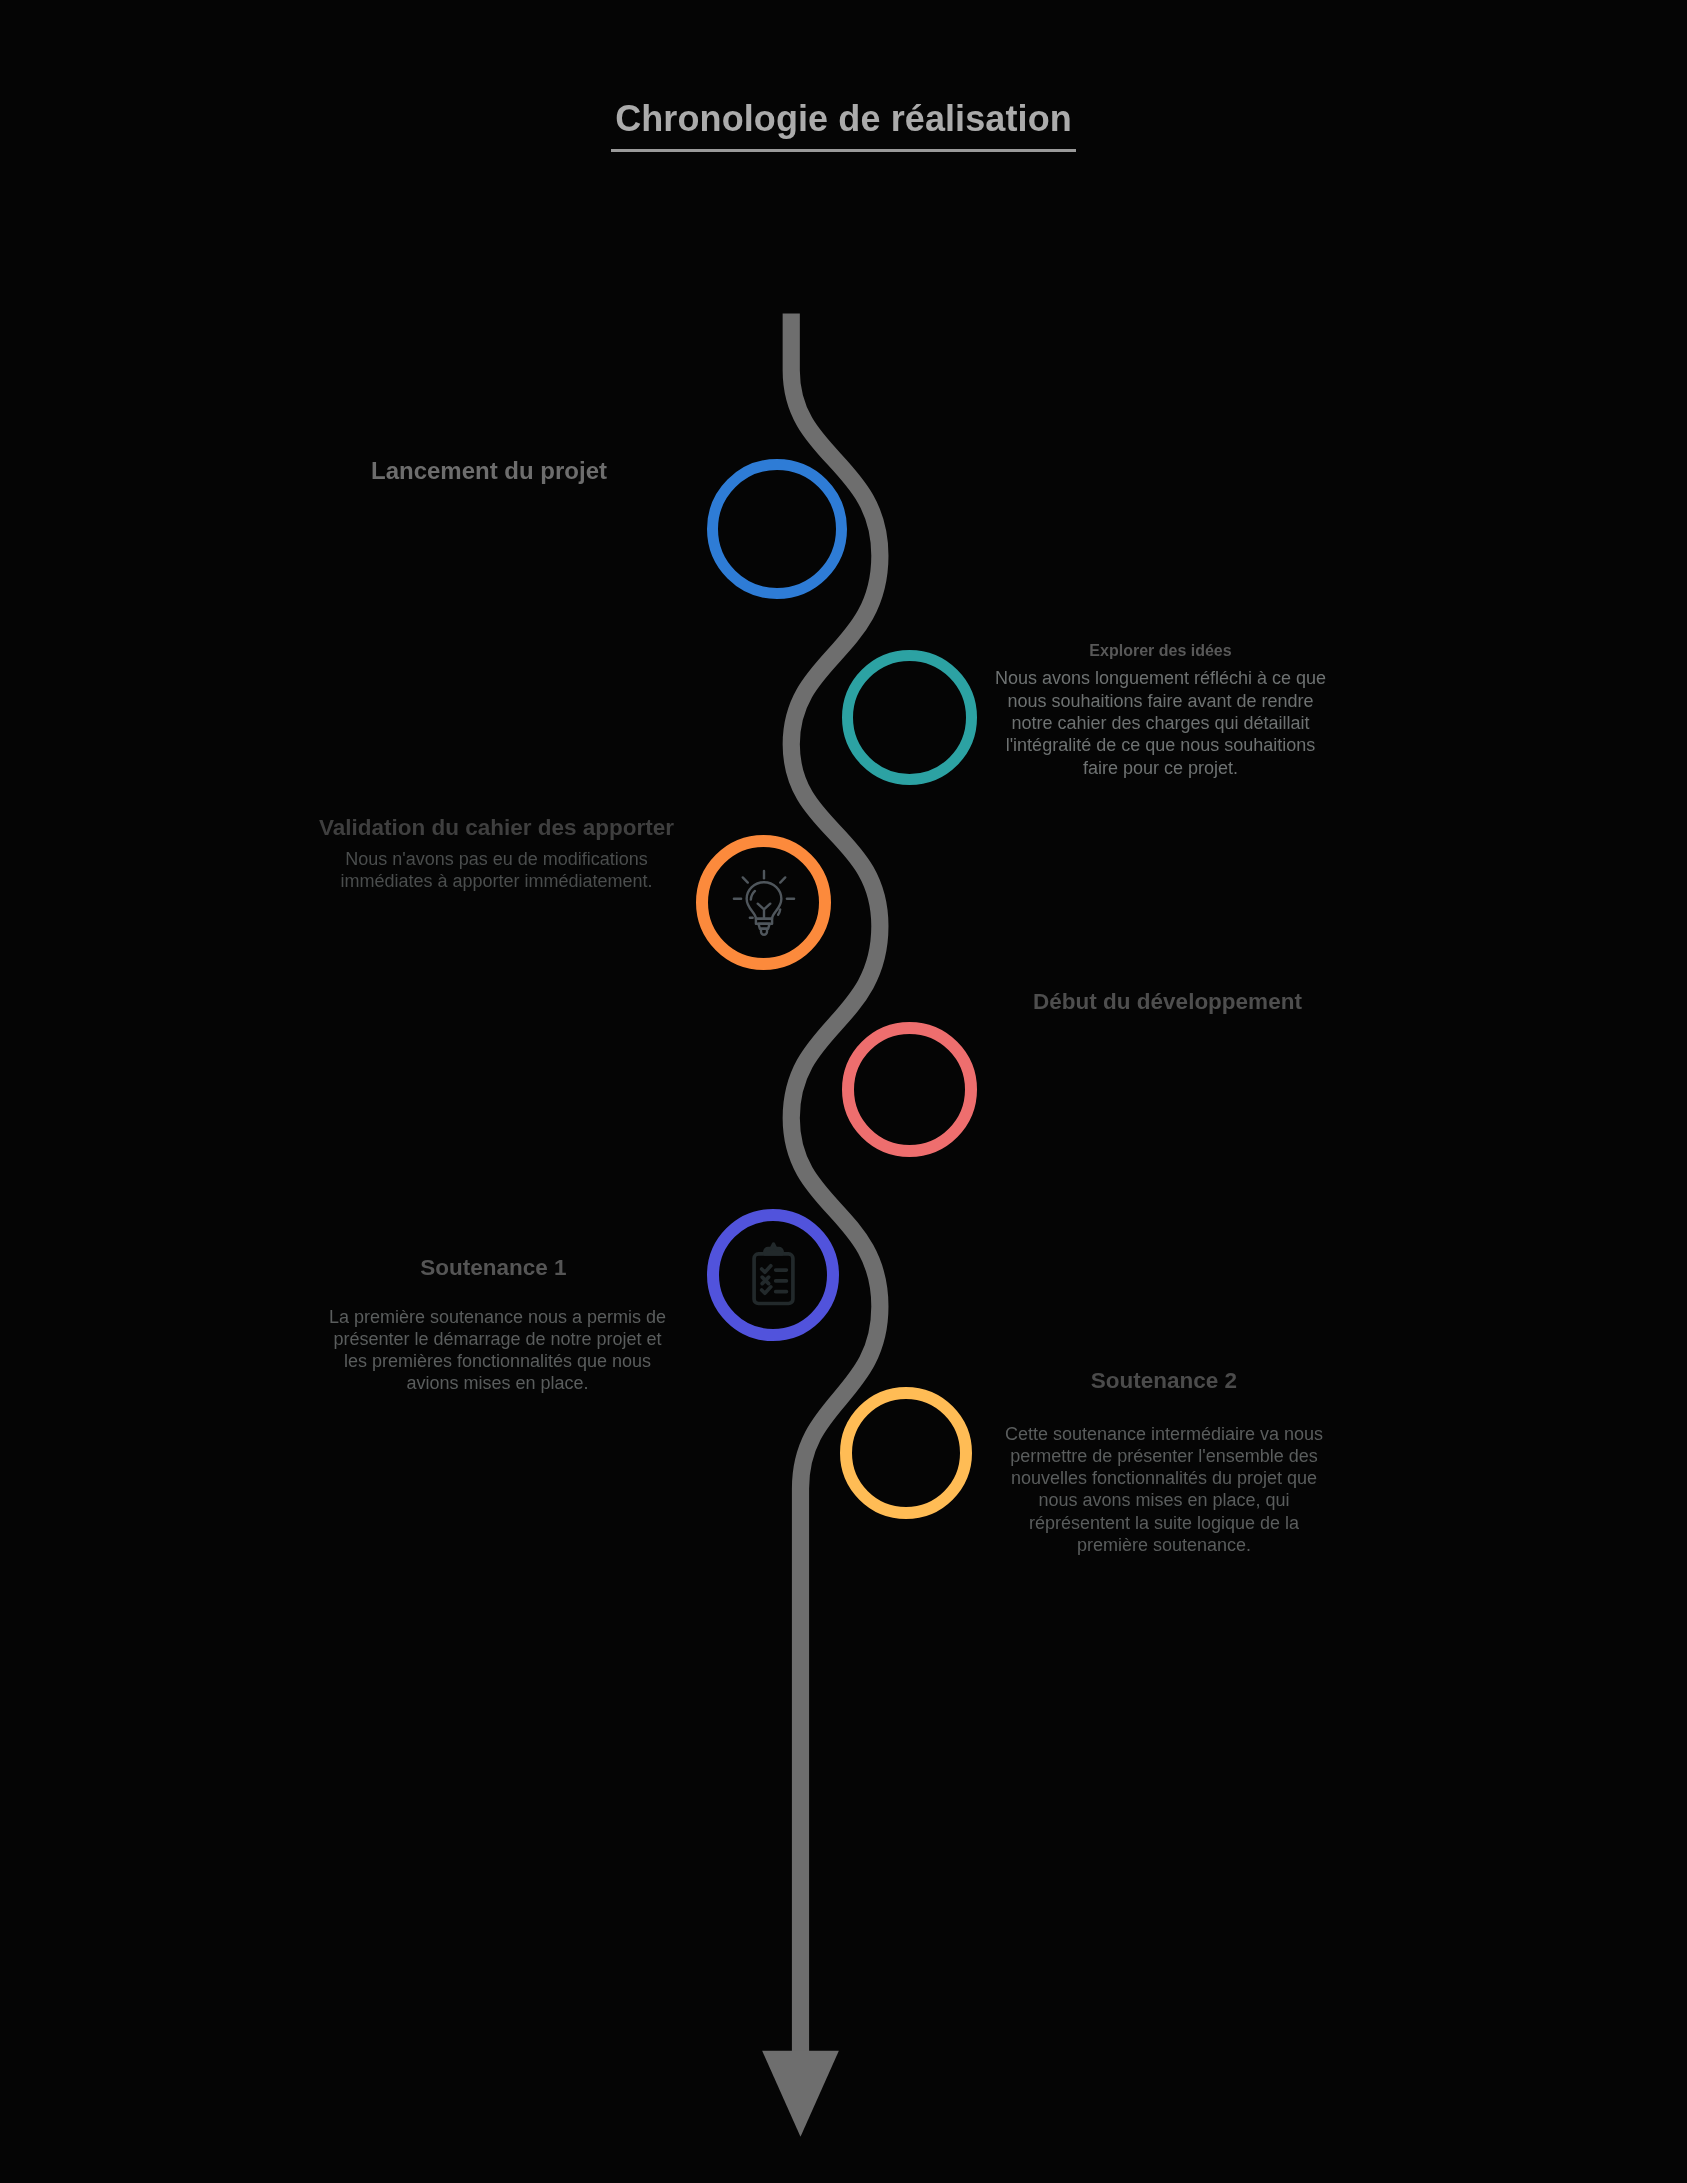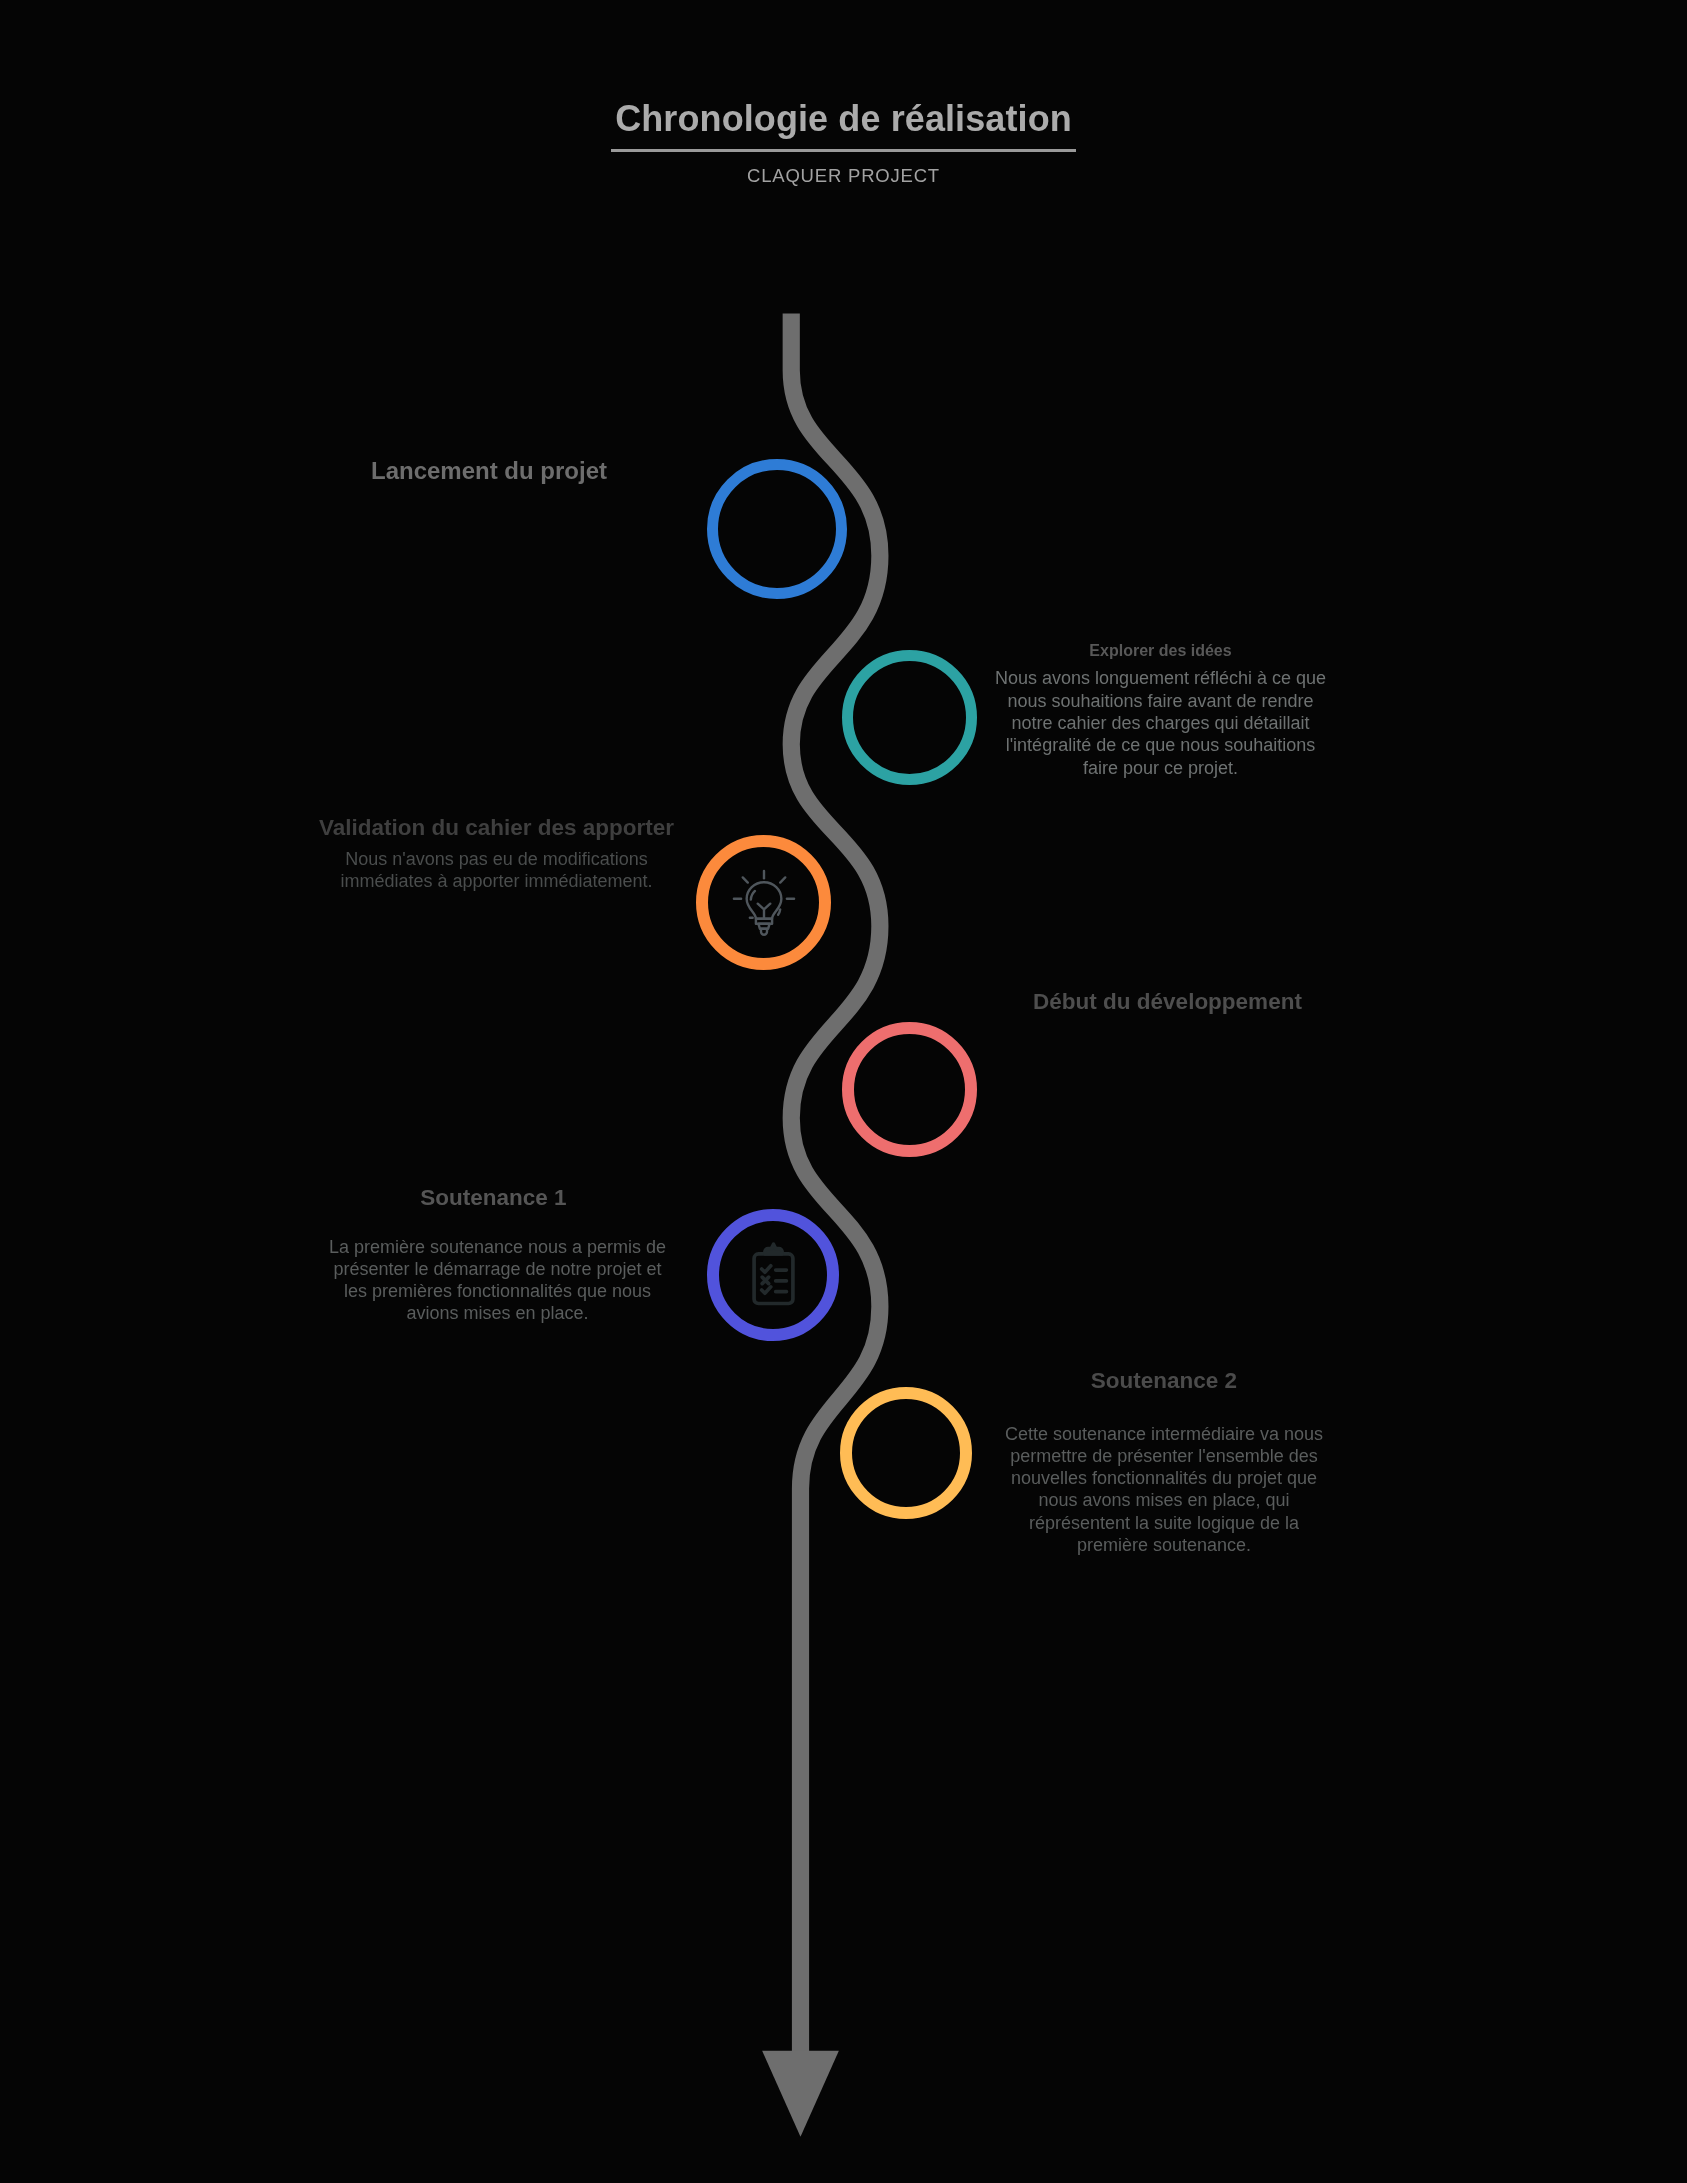--- a/index.html
+++ b/index.html
@@ -102,21 +102,20 @@
   .entry.e4 .entry-title { color: #555555; }
   .entry.e4 .entry-body  { color: #5a5d5d; font-size: 18px; margin-top: 24px; margin-left: 8px; }
   .entry.e5 .entry-title { color: #4b4b4b; }
   .entry.e5 .entry-body  { color: #5a5d5d; font-size: 18px; margin-top: 28px; }
 </style>
 </head>
 <body>
 
 <div class="header">
   <div class="header-title">Chronologie de réalisation</div>
-  <div class="header-subtitle">CLAQUER PROJECT</div>
 </div>
 
 <div class="timeline-canvas">
 
   <svg class="timeline-path-svg" viewBox="0 0 2550 3300">
 
     <path d="M 1196 487
              L 1196 560
              C 1196 690 1330 700 1330 840
              C 1330 985 1196 995 1196 1125
@@ -183,21 +182,21 @@
 
   <div class="entry left e2" style="left:318px; top:815px; width:357px;">
     <p class="entry-title">Validation du cahier des apporter</p>
     <p class="entry-body">Nous n'avons pas eu de modifications immédiates à apporter immédiatement.</p>
   </div>
 
   <div class="entry right e3" style="left:999px; top:989px; width:337px;">
     <p class="entry-title">Début du développement</p>
   </div>
 
-  <div class="entry left e4" style="left:318px; top:1185px; width:351px;">
+  <div class="entry left e4" style="left:318px; top:1255px; width:351px;">
     <p class="entry-title">Soutenance 1</p>
     <p class="entry-body">La première soutenance nous a permis de présenter le démarrage de notre projet et les premières fonctionnalités que nous avions mises en place.</p>
   </div>
 
   <div class="entry right e5" style="left:992px; top:1368px; width:344px;">
     <p class="entry-title">Soutenance 2</p>
     <p class="entry-body">Cette soutenance intermédiaire va nous permettre de présenter l'ensemble des nouvelles fonctionnalités du projet que nous avons mises en place, qui réprésentent la suite logique de la première soutenance.</p>
   </div>
 
 </div>

